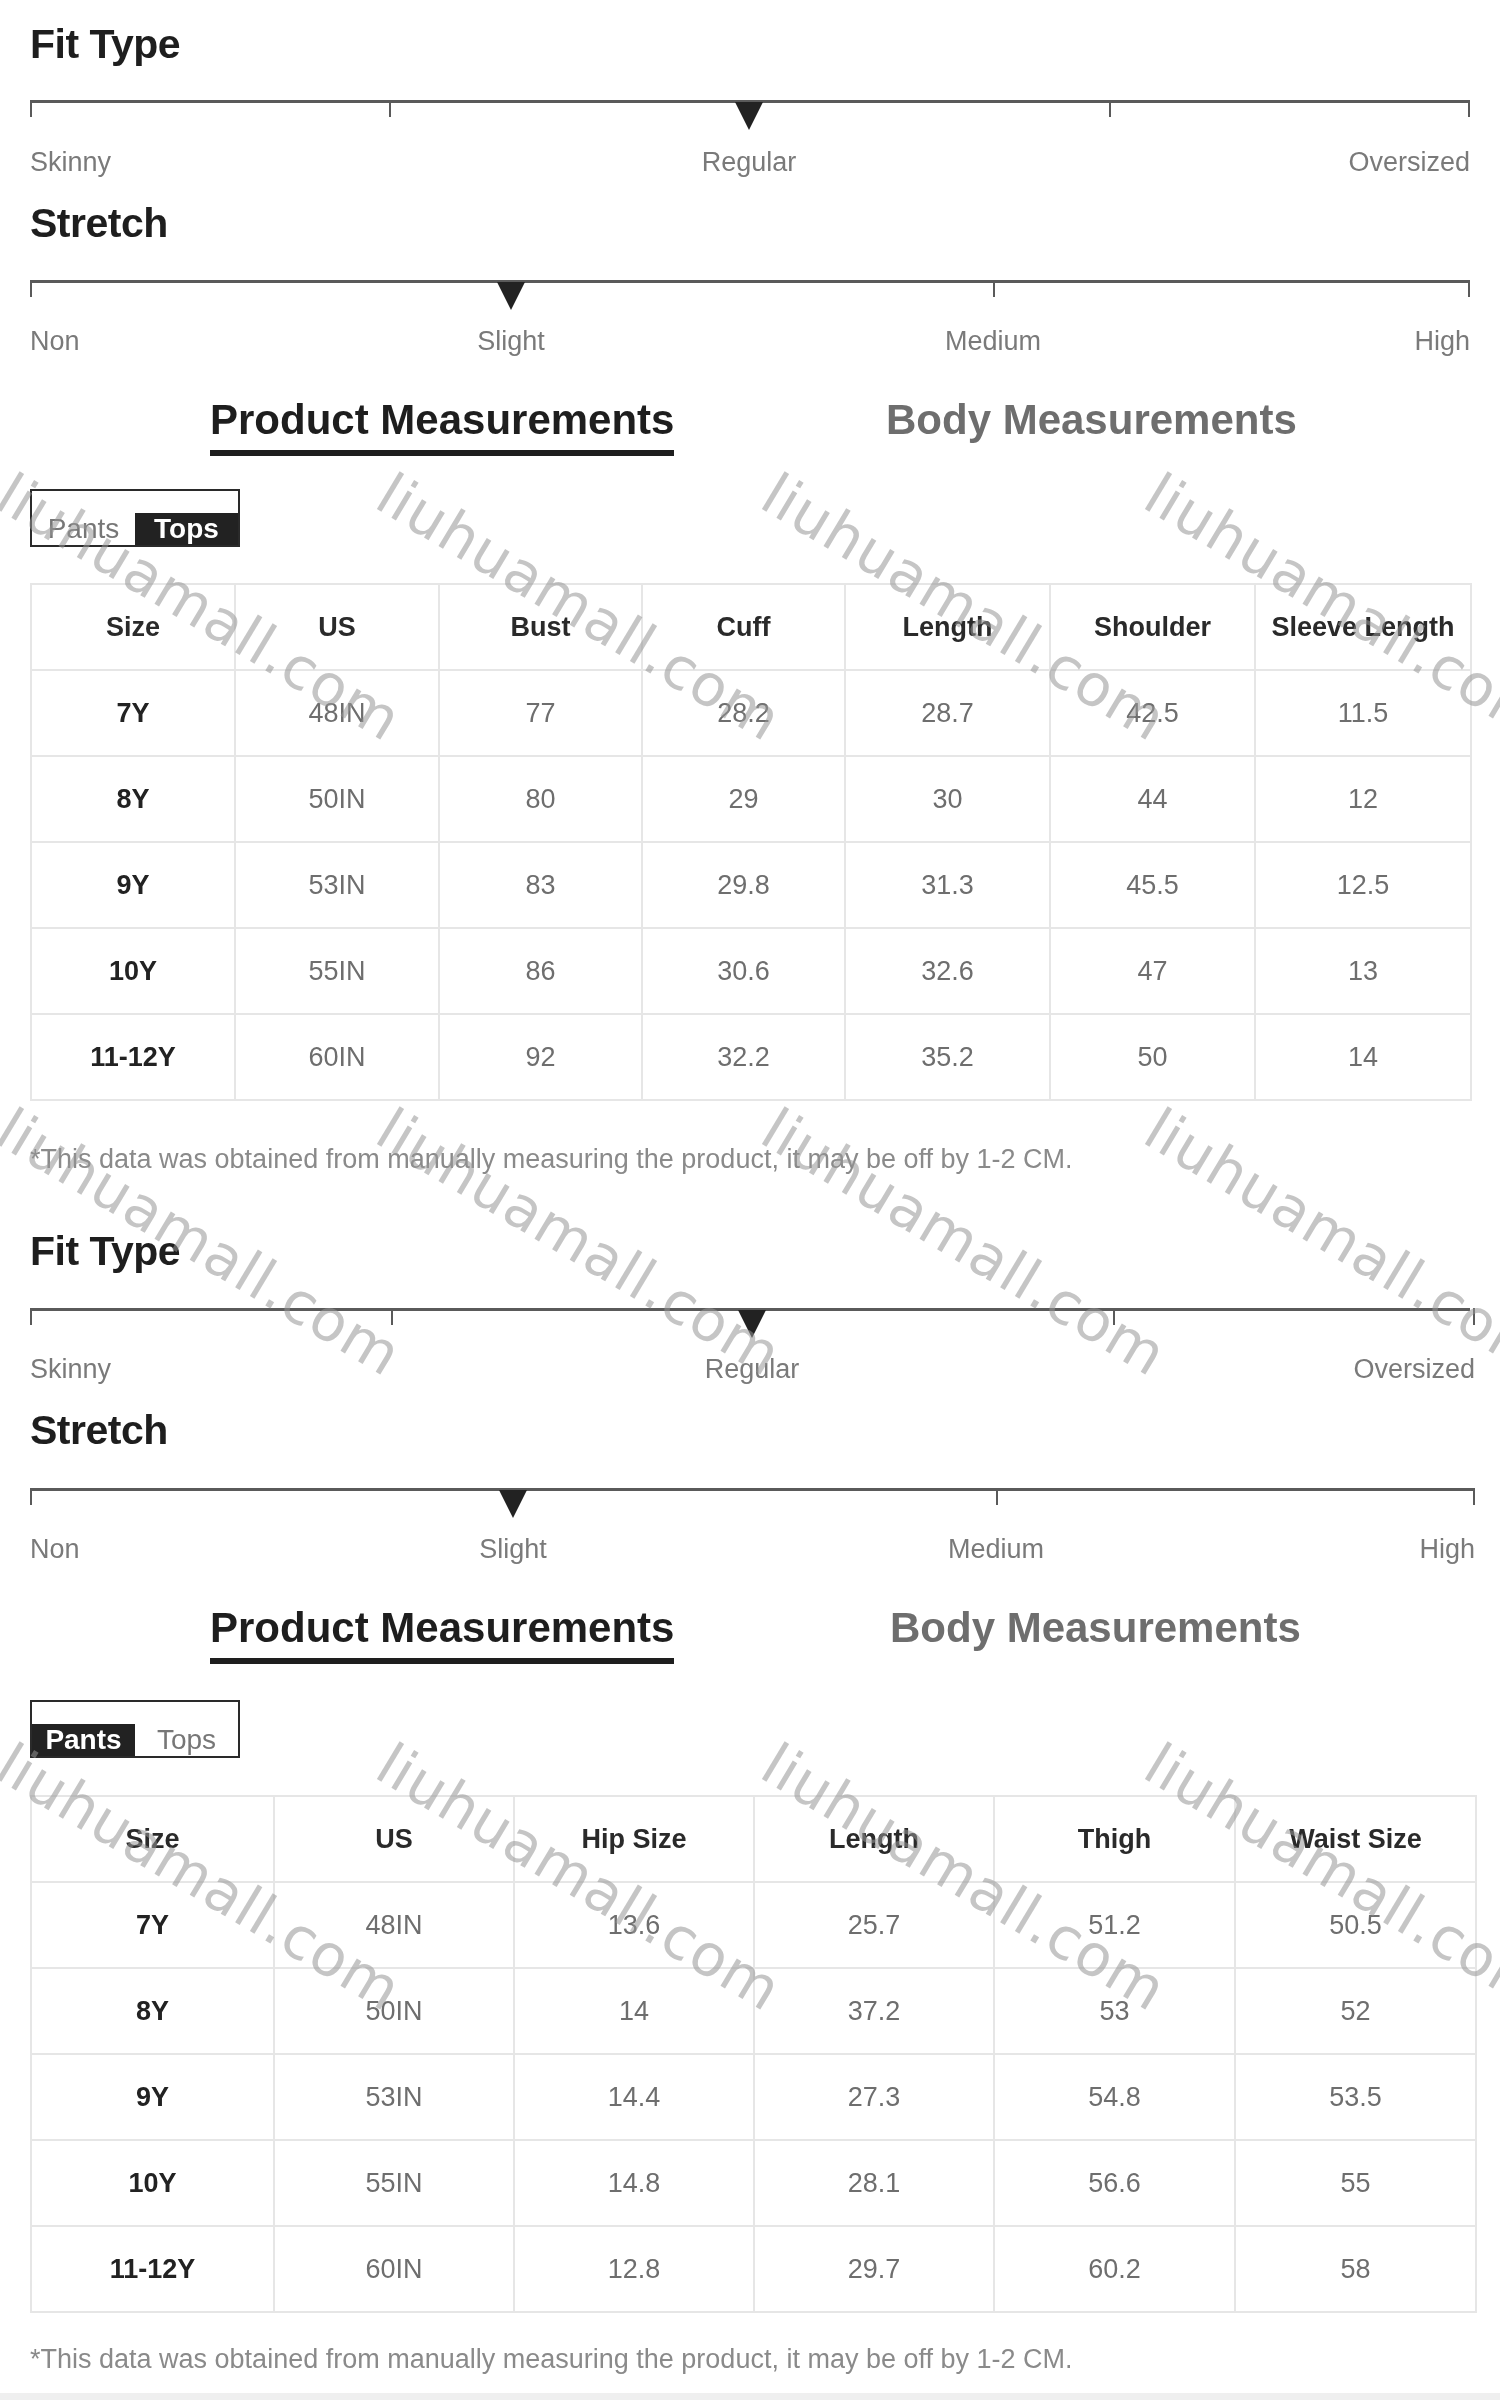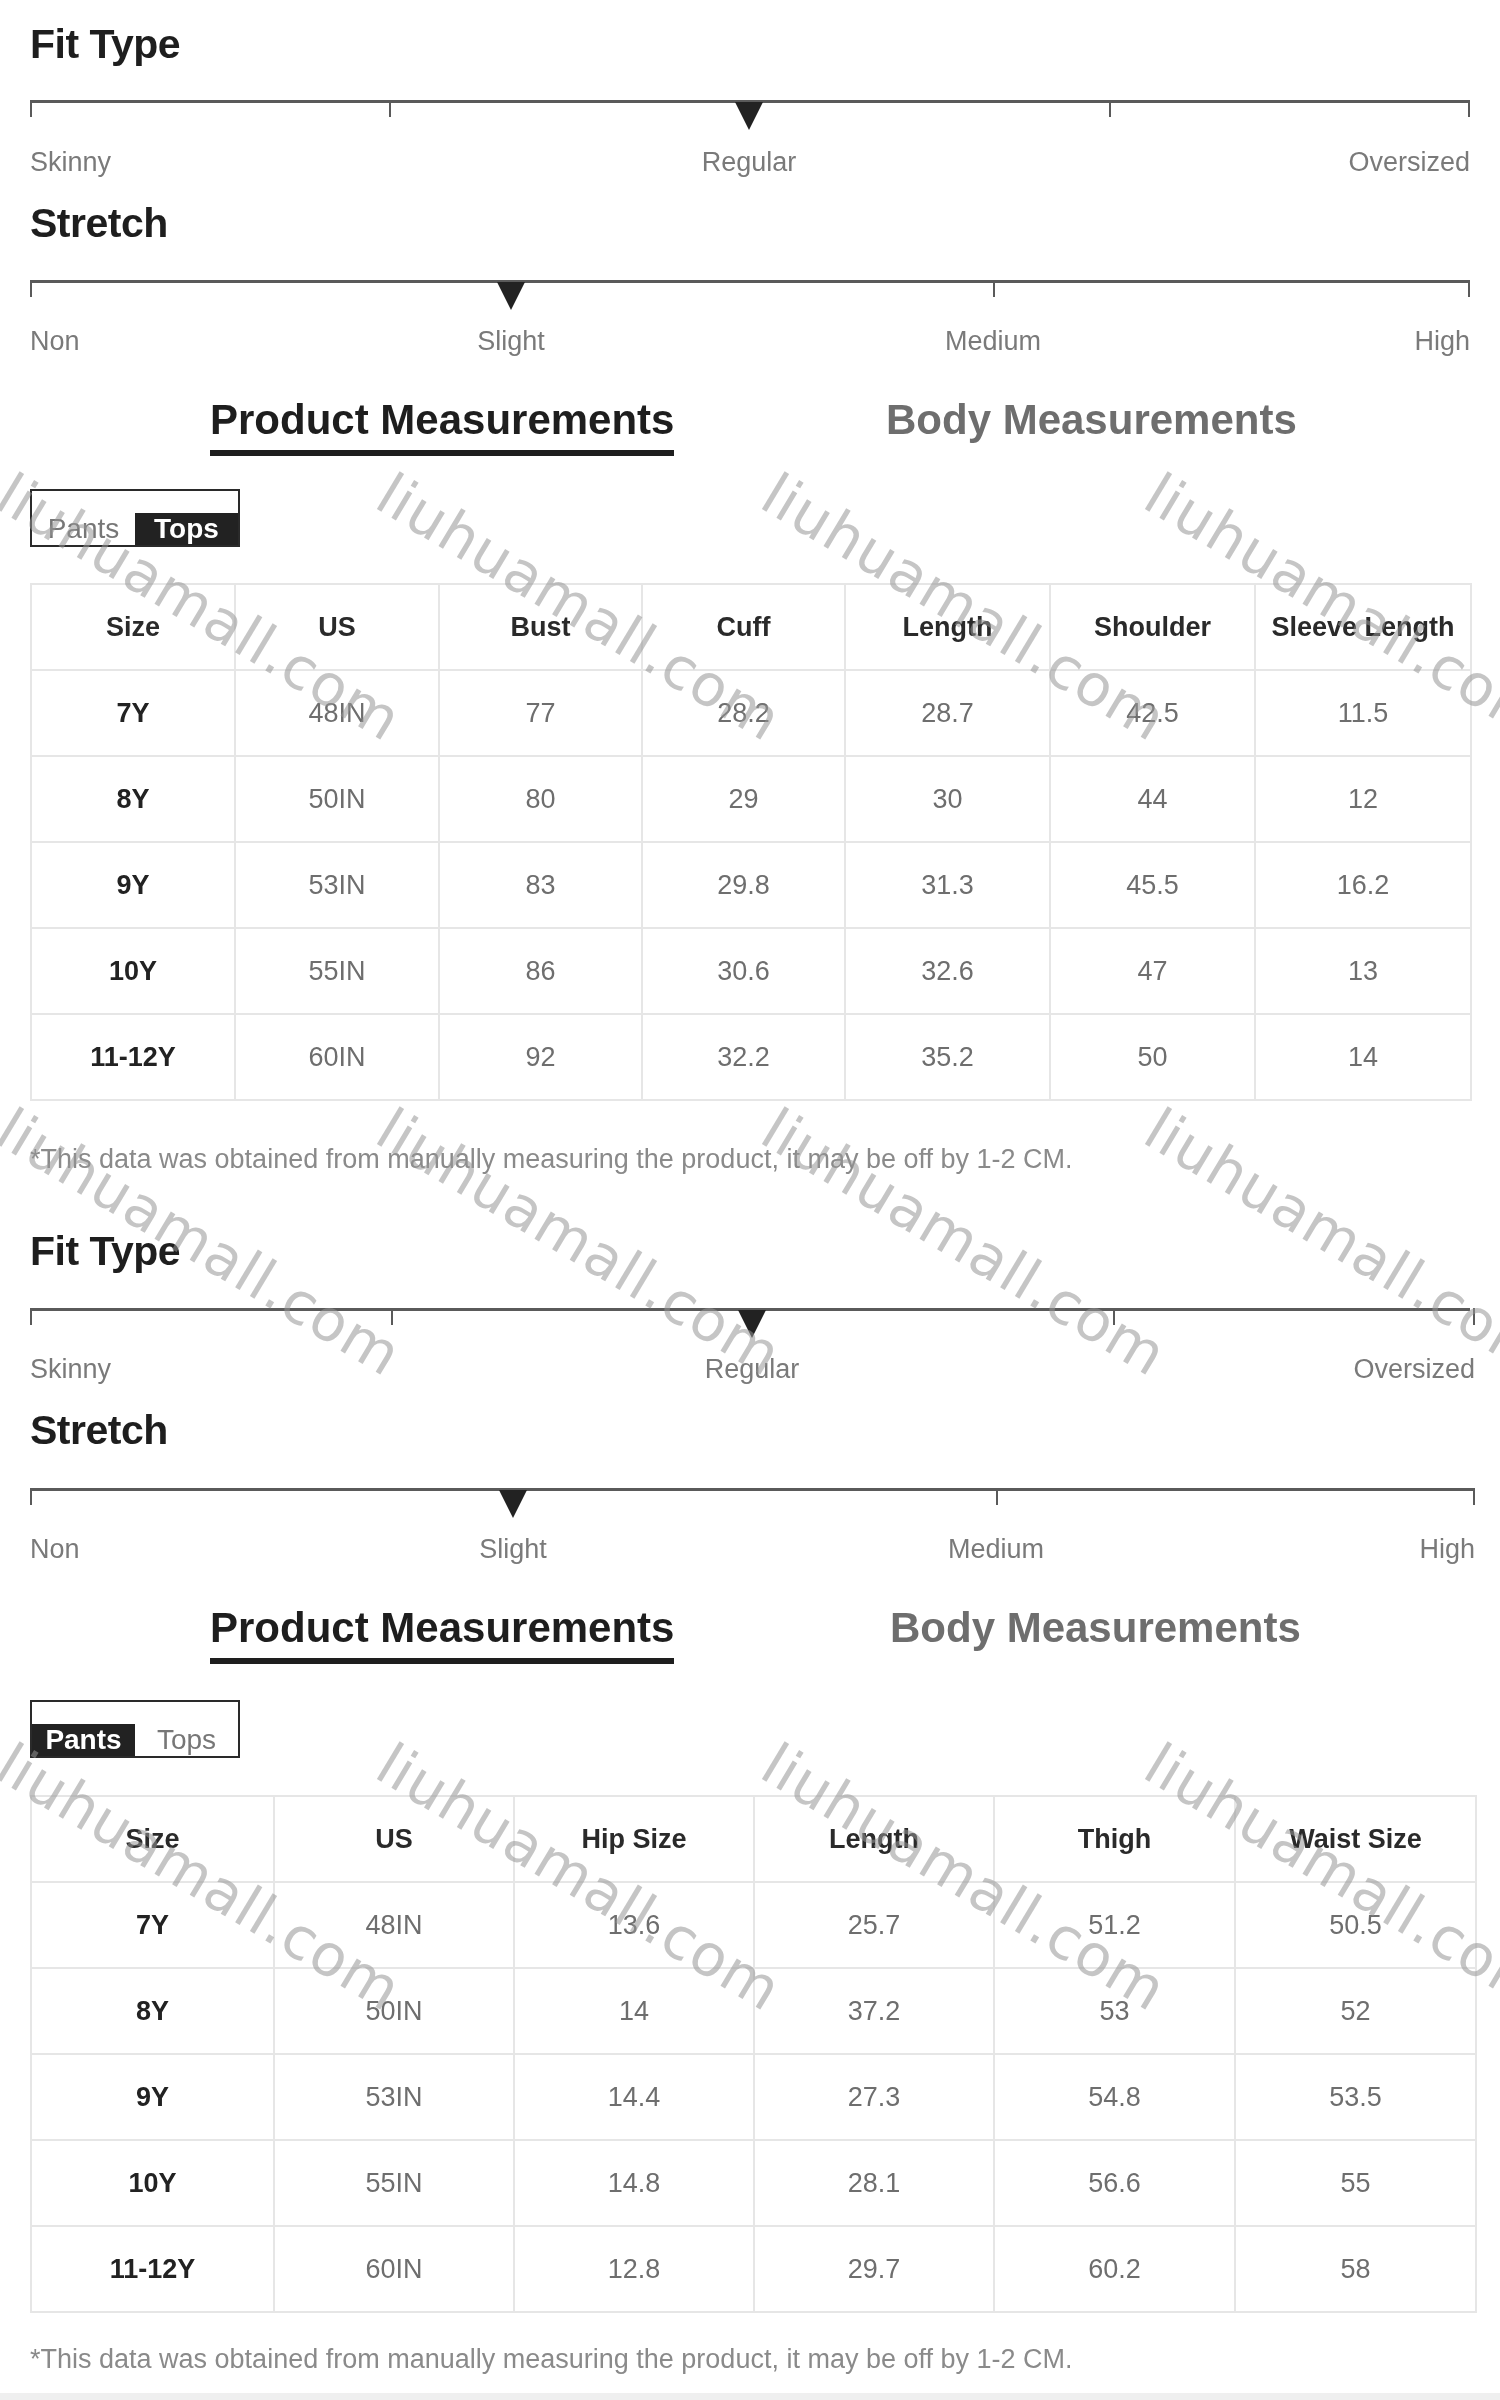--- a/index.html
+++ b/index.html
@@ -149,21 +149,21 @@
         <td>44</td>
         <td>12</td>
       </tr>
       <tr>
         <td class="size-col">9Y</td>
         <td>53IN</td>
         <td>83</td>
         <td>29.8</td>
         <td>31.3</td>
         <td>45.5</td>
-        <td>16.2</td>
+        <td>12.5</td>
       </tr>
       <tr>
         <td class="size-col">10Y</td>
         <td>55IN</td>
         <td>86</td>
         <td>30.6</td>
         <td>32.6</td>
         <td>47</td>
         <td>13</td>
       </tr>

